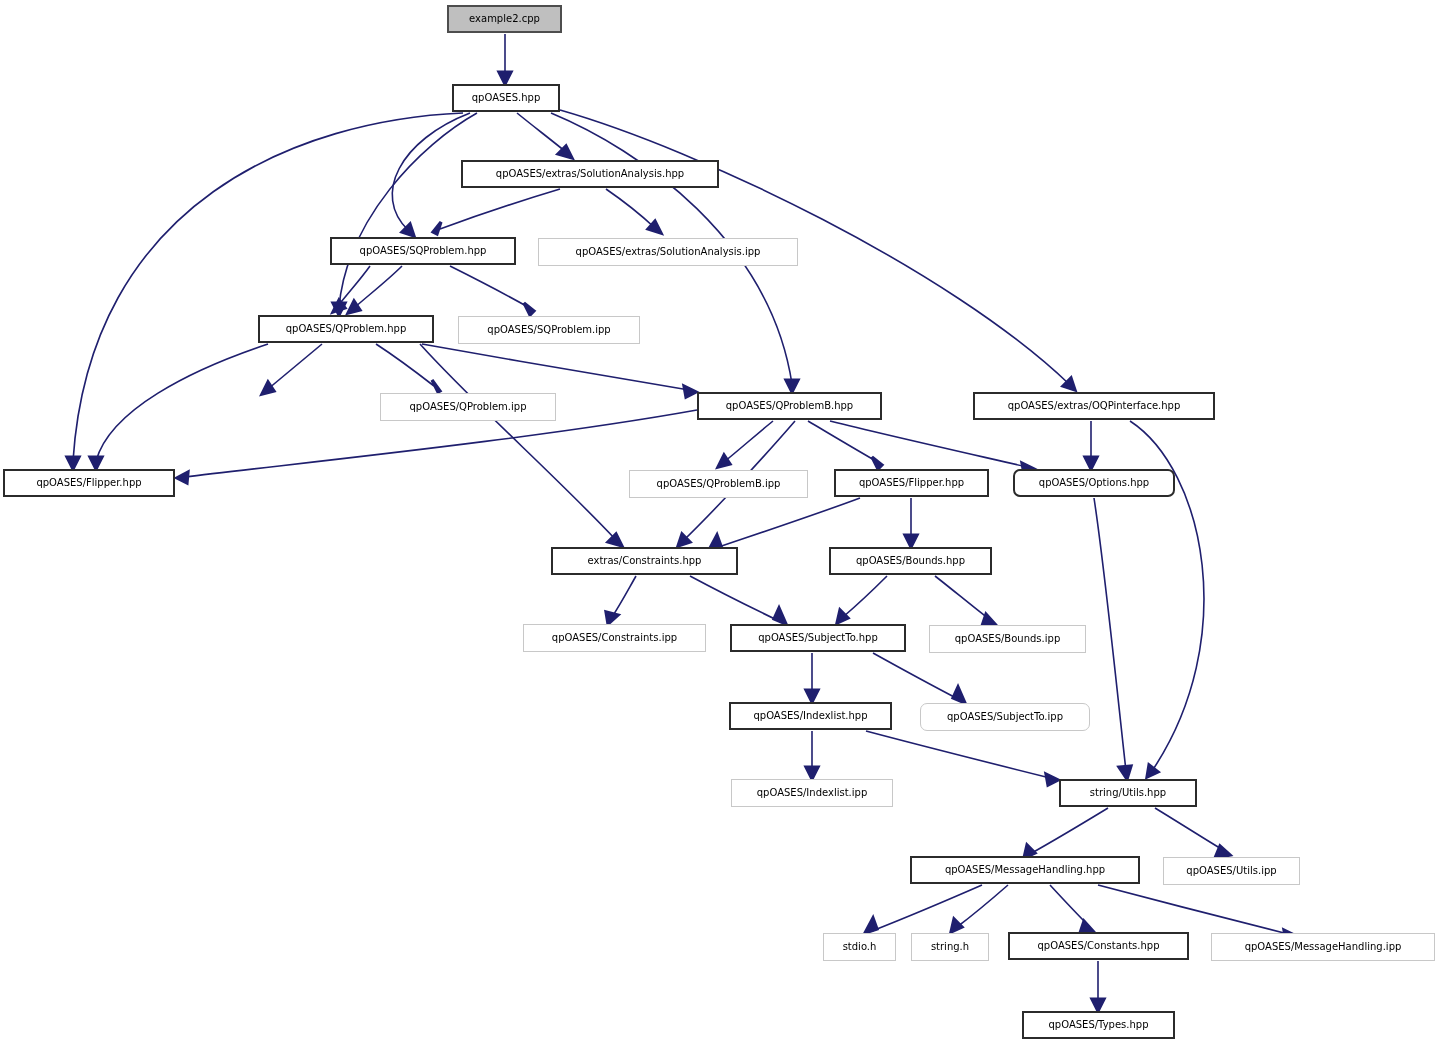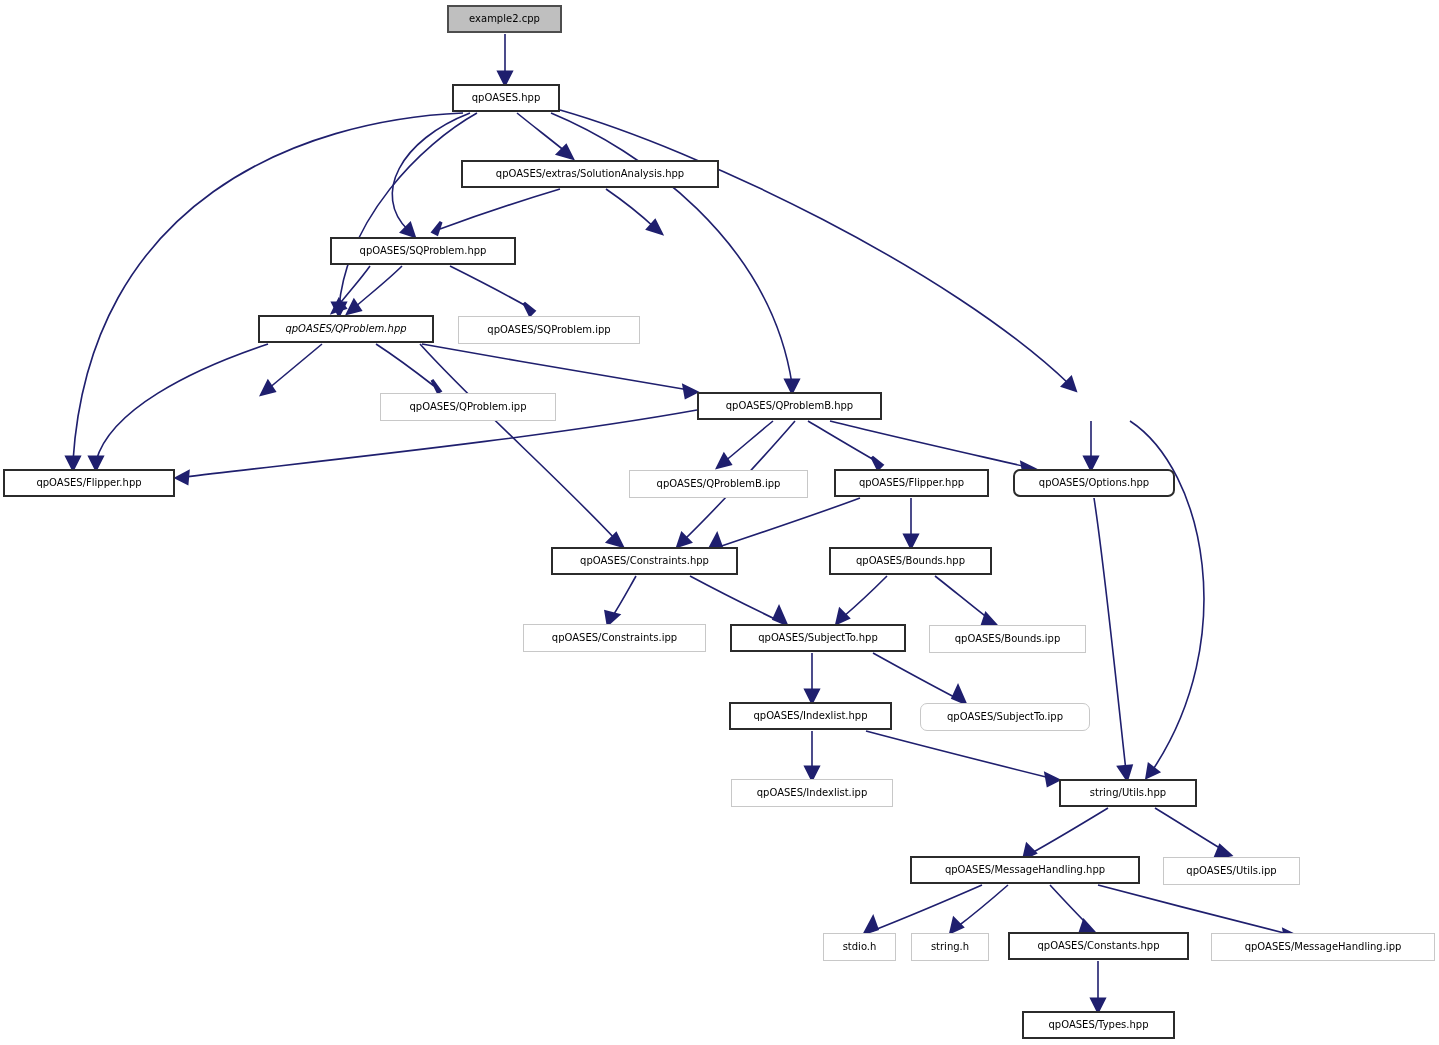--- a/index.html
+++ b/index.html
@@ -140,29 +140,31 @@
       <polygon points="1093,931 1084,921 1080,933" fill="#1f1f6e" stroke="#1f1f6e" stroke-width="3.2" stroke-linejoin="miter"></polygon>
       <path d="M 1098,885 C 1155,900 1240,922 1288,934" fill="none" stroke="#1f1f6e" stroke-width="1.6"></path>
       <polygon points="1296,936 1284,930 1286,941" fill="#1f1f6e" stroke="#1f1f6e" stroke-width="3.2" stroke-linejoin="miter"></polygon>
       <path d="M 1098,961 L 1098,1003" fill="none" stroke="#1f1f6e" stroke-width="1.6"></path>
       <polygon points="1098,1011 1092,999 1104,999" fill="#1f1f6e" stroke="#1f1f6e" stroke-width="3.2" stroke-linejoin="miter"></polygon>
     </svg>
 <div class="node root" style="left: 447px; top: 5px; width: 115px;">example2.cpp</div>
     <div class="node hpp" style="left: 452px; top: 84px; width: 108px; text-align: center;">qpOASES.hpp</div>
     <div class="node hpp" style="left: 461px; top: 160px; width: 258px;">qpOASES/extras/SolutionAnalysis.hpp</div>
     <div class="node hpp" style="left: 330px; top: 237px; width: 186px;">qpOASES/SQProblem.hpp</div>
-    <div class="node hpp" style="left: 258px; top: 315px; width: 176px; font-style: italic;">qpOASES/QProblem.hpp</div>
+    <div class="node ipp" style="left: 538px; top: 238px; width: 260px;">qpOASES/extras/SolutionAnalysis.ipp</div>
+    <div class="node hpp" style="left: 258px; top: 315px; width: 176px;">qpOASES/QProblem.hpp</div>
     <div class="node ipp" style="left: 458px; top: 316px; width: 182px;">qpOASES/SQProblem.ipp</div>
     <div class="node ipp" style="left: 380px; top: 393px; width: 176px;">qpOASES/QProblem.ipp</div>
     <div class="node hpp" style="left: 697px; top: 392px; width: 185px;">qpOASES/QProblemB.hpp</div>
+    <div class="node hpp" style="left: 973px; top: 392px; width: 242px;">qpOASES/extras/OQPinterface.hpp</div>
     <div class="node hpp" style="left: 3px; top: 469px; width: 172px;">qpOASES/Flipper.hpp</div>
     <div class="node ipp" style="left: 629px; top: 470px; width: 179px;">qpOASES/QProblemB.ipp</div>
     <div class="node hpp" style="left: 834px; top: 469px; width: 155px;">qpOASES/Flipper.hpp</div>
     <div class="node hpp" style="left: 1013px; top: 469px; width: 162px; border-radius: 7px;">qpOASES/Options.hpp</div>
-    <div class="node hpp" style="left: 551px; top: 547px; width: 187px;">qpOASES/Constraints.hpp</div>
+    <div class="node hpp" style="left: 551px; top: 547px; width: 187px;">extras/Constraints.hpp</div>
     <div class="node hpp" style="left: 829px; top: 547px; width: 163px;">qpOASES/Bounds.hpp</div>
     <div class="node ipp" style="left: 523px; top: 624px; width: 183px;">qpOASES/Constraints.ipp</div>
     <div class="node hpp" style="left: 730px; top: 624px; width: 176px;">qpOASES/SubjectTo.hpp</div>
     <div class="node ipp" style="left: 929px; top: 625px; width: 157px;">qpOASES/Bounds.ipp</div>
     <div class="node hpp" style="left: 729px; top: 702px; width: 163px;">qpOASES/Indexlist.hpp</div>
     <div class="node ipp" style="left: 920px; top: 703px; width: 170px; border-radius: 7px;">qpOASES/SubjectTo.ipp</div>
     <div class="node ipp" style="left: 731px; top: 779px; width: 162px;">qpOASES/Indexlist.ipp</div>
     <div class="node hpp" style="left: 1059px; top: 779px; width: 138px;">string/Utils.hpp</div>
     <div class="node hpp" style="left: 910px; top: 856px; width: 230px;">qpOASES/MessageHandling.hpp</div>
     <div class="node ipp" style="left: 1163px; top: 857px; width: 137px;">qpOASES/Utils.ipp</div>

